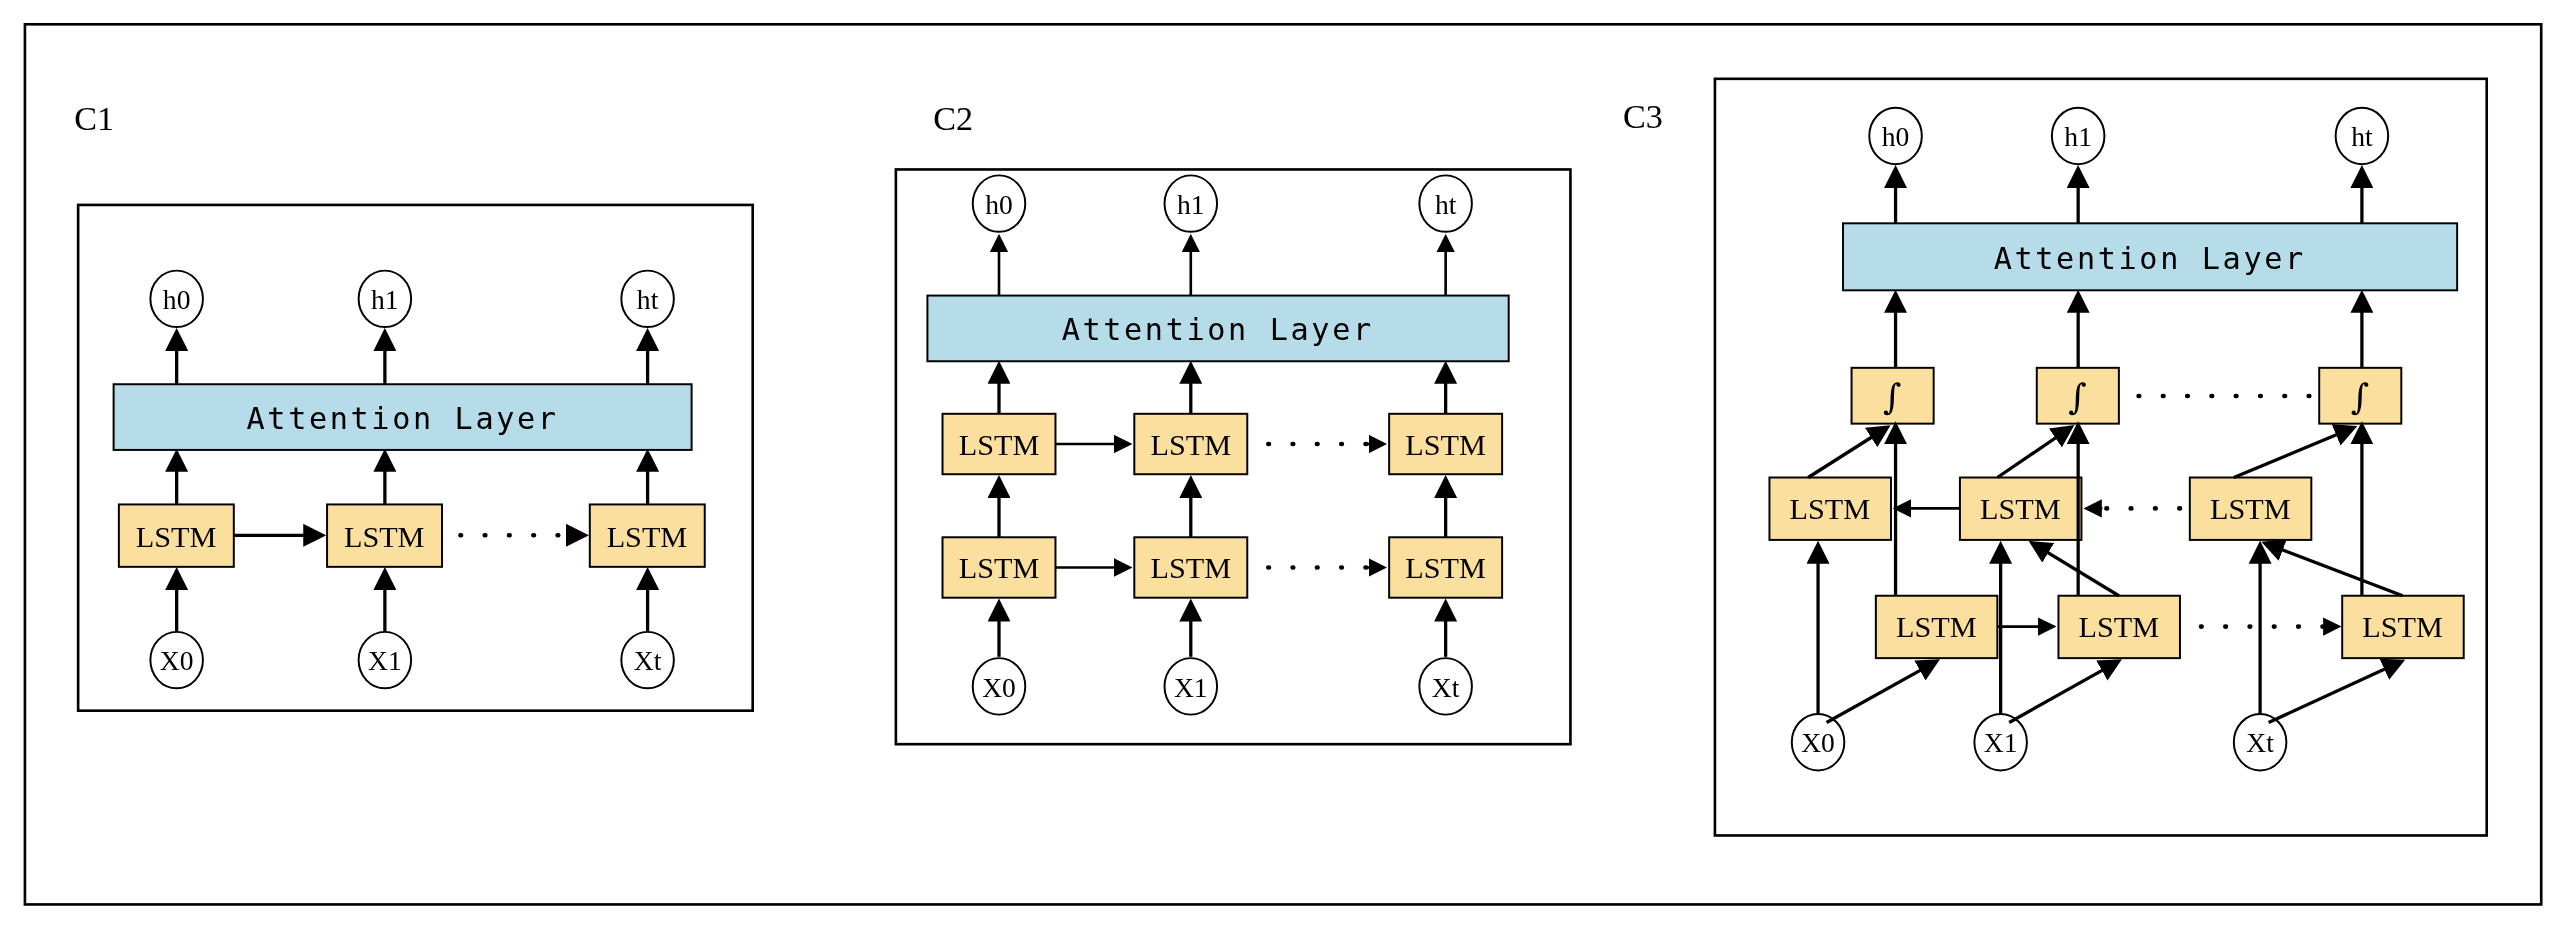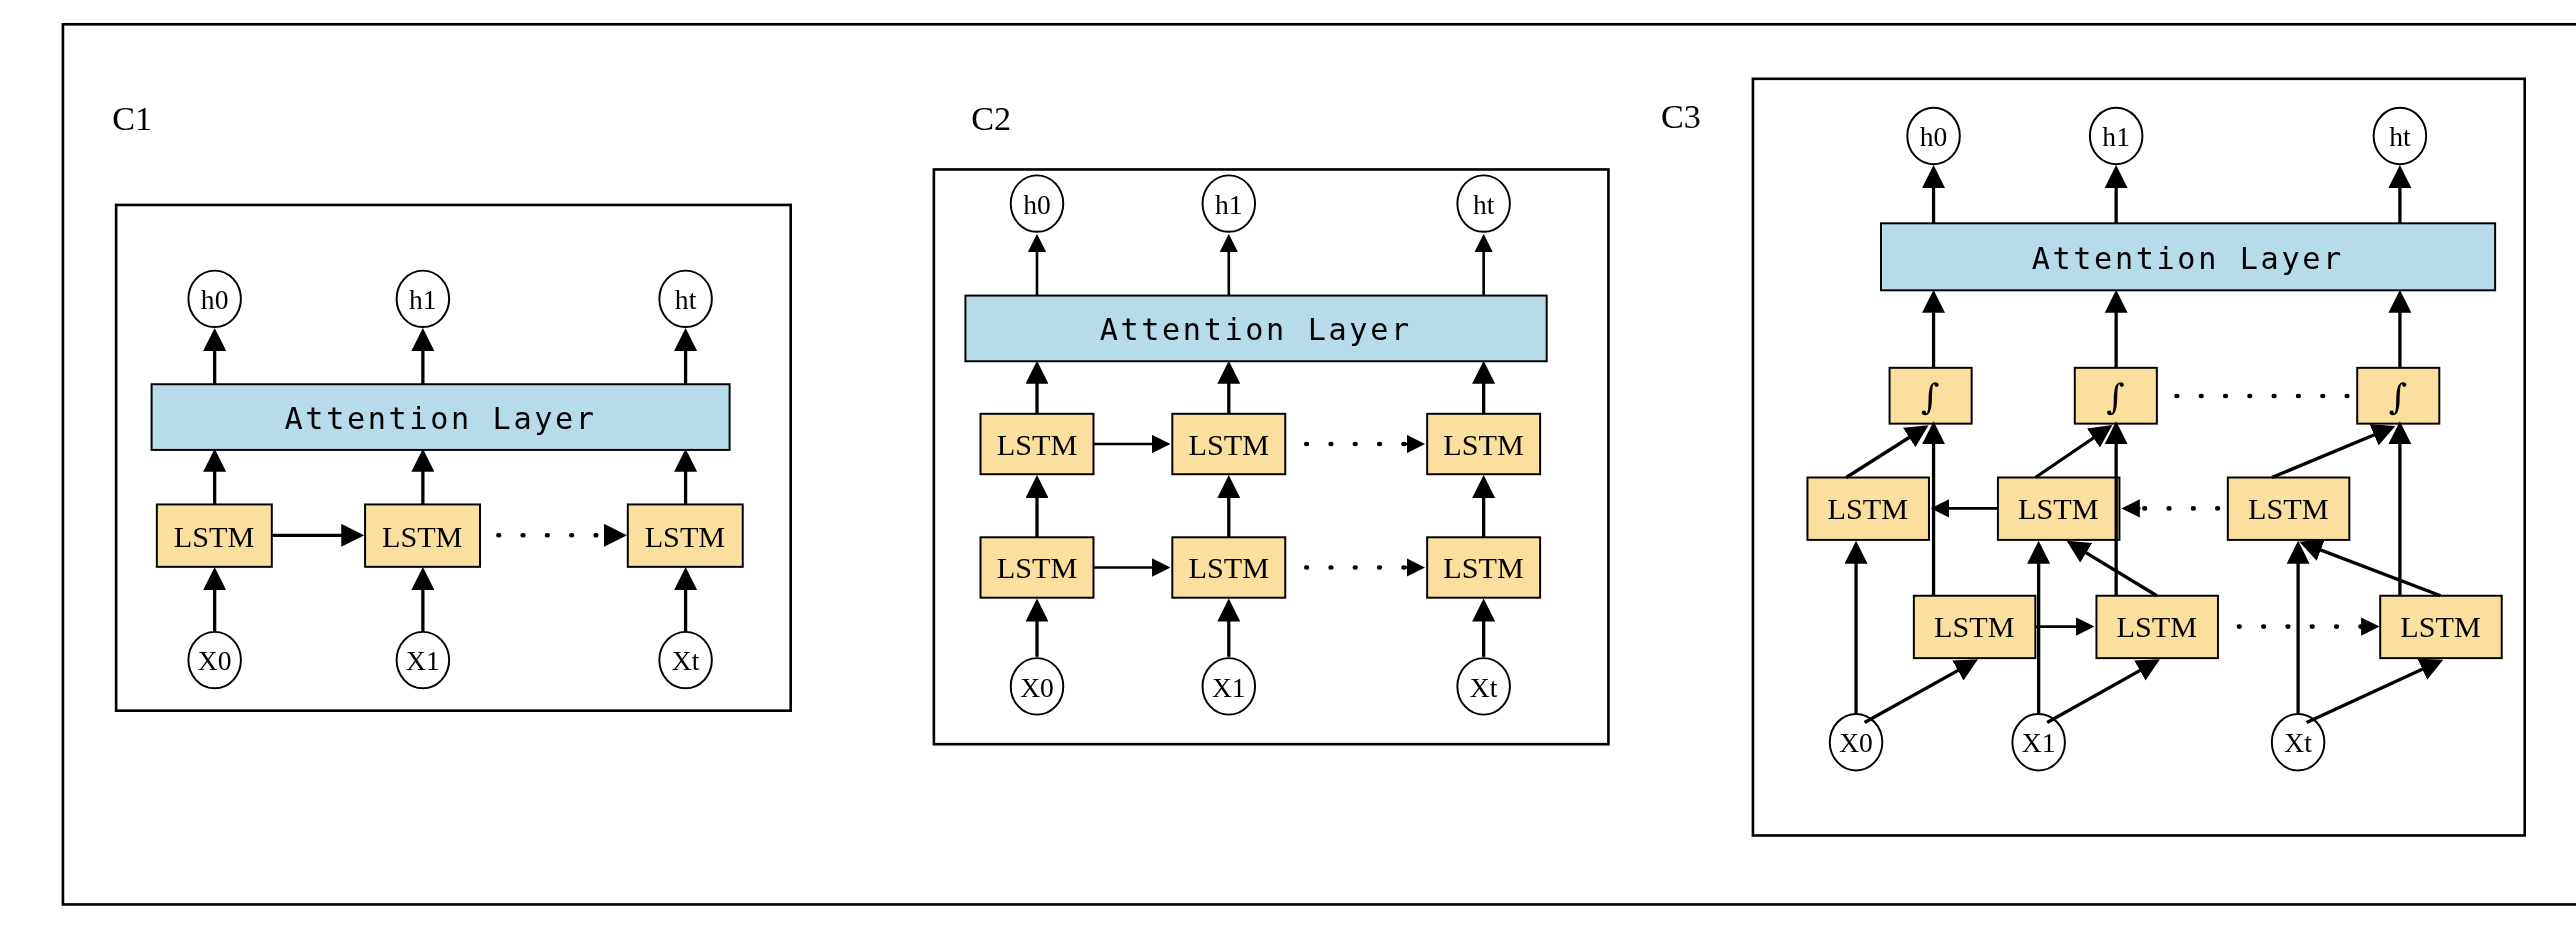--- a/index.html
+++ b/index.html
@@ -1,21 +1,21 @@
 <!DOCTYPE html>
 <html style="font-size:10.5px"><head>
 <meta charset="utf-8">
 <style>
   html,body{margin:0;padding:0;background:#ffffff;}
   body{
     width:2576px;height:934px;
     font-family:"Liberation Serif", serif;
     overflow:hidden;
   }
-  #figure{position:relative;width:2296px;height:934px;padding-left:38px;}
+  #figure{position:relative;width:2296px;height:934px;}
   svg{display:block;}
   .node-box{stroke:#000;stroke-width:3;}
   .node-circle{fill:#ffffff;stroke:#000;stroke-width:3;}
   .edge{stroke:#000;stroke-width:5;fill:none;}
   .edge-thin{stroke:#000;stroke-width:4;fill:none;}
   .dotline{stroke:#000;stroke-width:7;fill:none;stroke-linecap:round;stroke-dasharray:1 36;}
   .frame{fill:none;stroke:#000;stroke-width:4;}
   .inner-frame{fill:none;stroke:#000;stroke-width:4;}
   text{font-family:"Liberation Serif", serif;fill:#000;}
   .t-lstm{font-size:46px;text-anchor:middle;dominant-baseline:central;}

